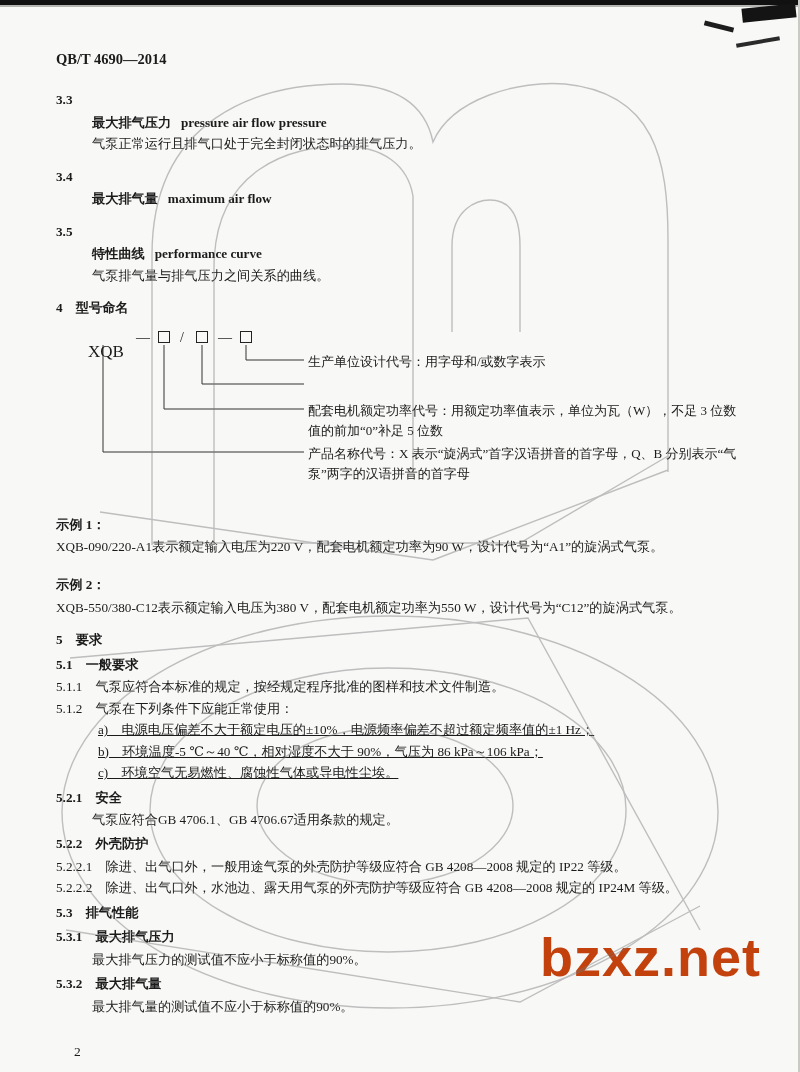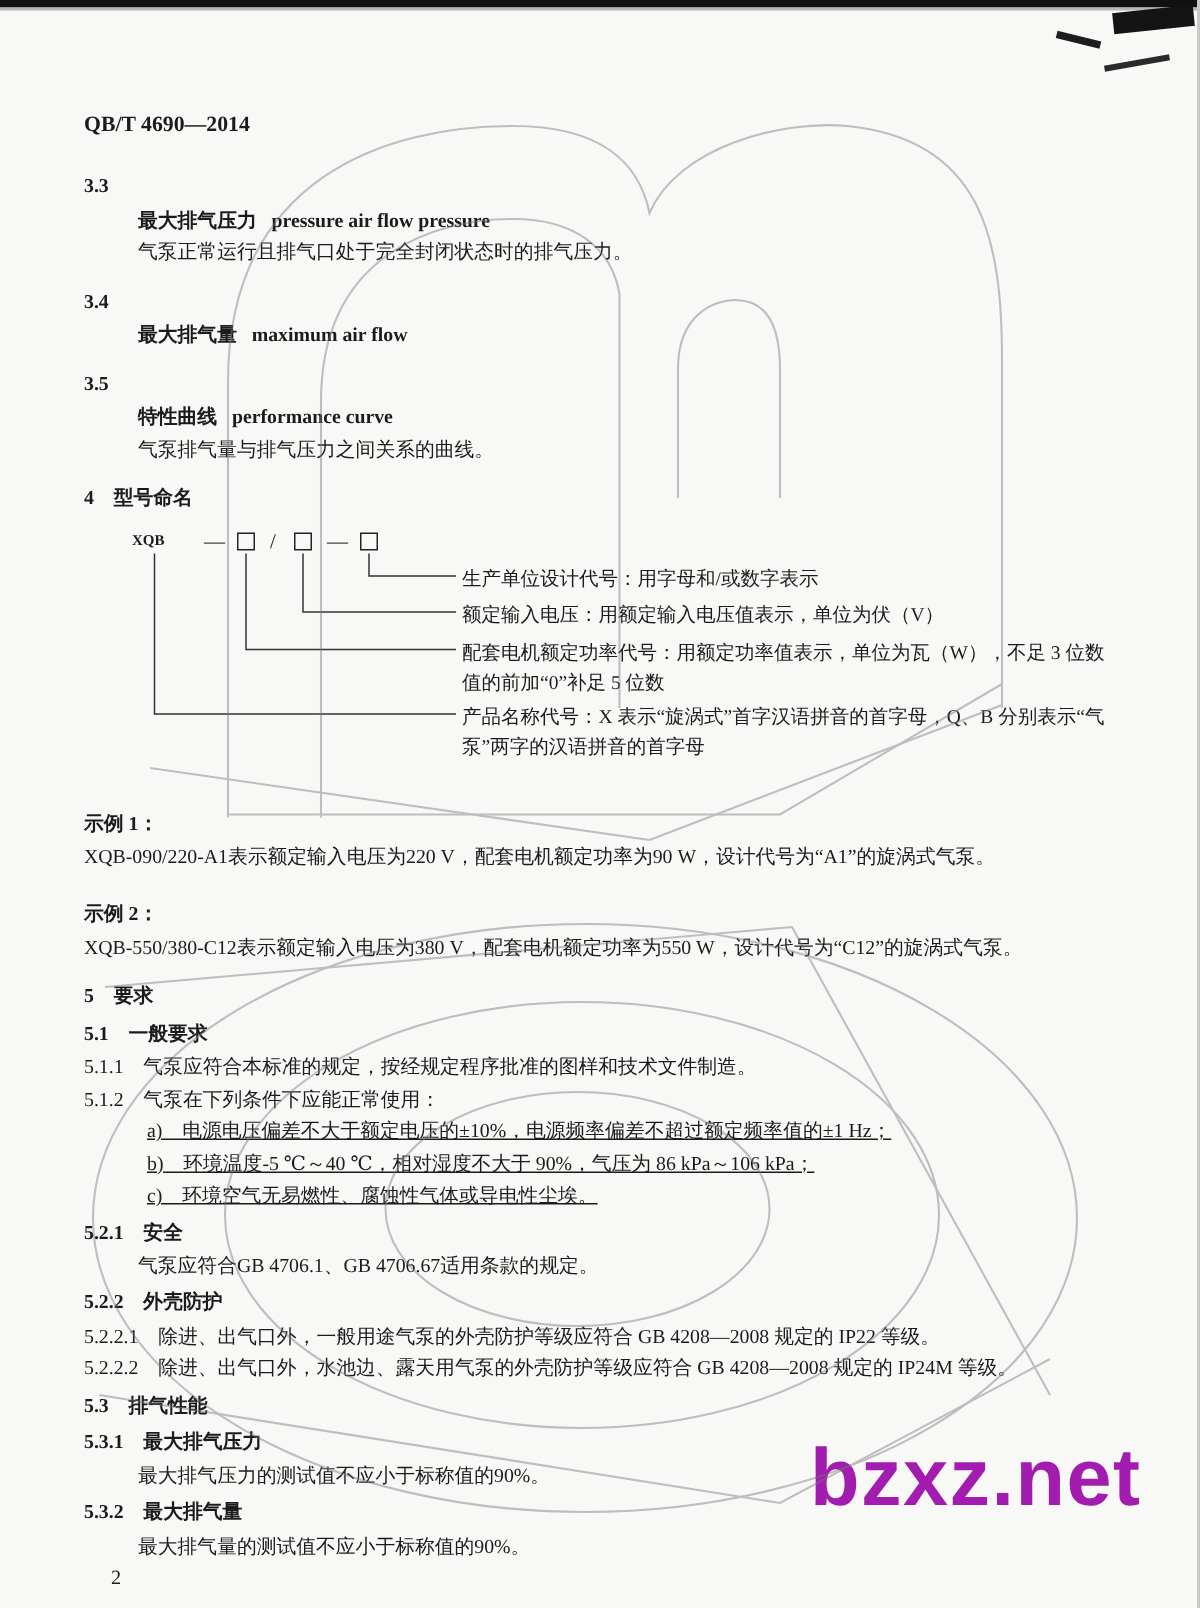--- a/index.html
+++ b/index.html
@@ -14,40 +14,40 @@
   .scan-topbar { position:absolute; top:0; left:0; width:100%; height:5px; background:#111; z-index:4; }
   .scan-topbar2 { position:absolute; top:5px; left:0; width:100%; height:2px; background:#b5b5b2; z-index:4; }
   .mark1 { position:absolute; top:6px; right:2px; width:54px; height:14px; background:#141414; transform:rotate(-6deg); z-index:4; }
   .mark2 { position:absolute; top:24px; right:64px; width:30px; height:5px; background:#1d1d1d; transform:rotate(14deg); z-index:4; }
   .mark3 { position:absolute; top:40px; right:18px; width:44px; height:4px; background:#2a2a2a; transform:rotate(-10deg); z-index:4; }
   
   .wm-lines { position:absolute; inset:0; z-index:3; pointer-events:none; }
   .wm-text {
     position:absolute; left:540px; top:926px; z-index:1;
     font-family:"Liberation Sans","DejaVu Sans",sans-serif;
-    font-weight:bold; font-size:54px; letter-spacing:1px; color:#a21caf;margin-top:28px;
+    font-weight:bold; font-size:54px; letter-spacing:1px; color:#c2410c;
   }
   
   .content { position:absolute; top:0; left:0; width:100%; z-index:2;
-    padding:72px 30px 0 56px; font-size:13.2px; line-height:1.55; }
+    padding:48px 30px 0 56px; font-size:13.2px; line-height:1.55; }
   .doc-number { font-weight:bold; font-size:14.5px; margin:0 0 20px; }
   p { margin:0; }
   .h-num   { font-weight:bold; margin:12px 0 2px; }
   .term    { font-weight:bold; margin:0 0 1px 36px; }
   .bodytxt { margin:0 0 1px 36px; }
   .h-sec   { font-weight:bold; margin:12px 0 4px; }
   .h-sub   { font-weight:bold; margin:4px 0 2px; }
   .para    { margin:0 0 1px; }
   .para-ind{ margin:0 0 1px 42px;text-decoration:underline; }
   .ex-label{ font-weight:bold; margin:18px 0 2px; }
   .ex-text { margin:0 0 2px; }
   
   .diagram { position:relative; height:170px; margin:8px 0 0; }
   .diagram svg { position:absolute; inset:0; }
-  .m-prefix { position:absolute; left:32px; top:2px; font-weight:bold; font-size:10px; }
+  .m-prefix { position:absolute; left:32px; top:12px; font-weight:normal; font-size:17px; }
   .m-sep   { position:absolute; top:0; font-size:14px; }
   .m-box   { position:absolute; top:4px; width:12px; height:12px; border:1.5px solid #222; background:transparent; }
   .d1 { left:80px; } .m-slash { left:124px; } .d2 { left:162px; }
   .b1 { left:102px; } .b2 { left:140px; } .b3 { left:184px; }
   .callout { position:absolute; left:252px; width:438px; font-size:13px; line-height:1.55; }
   .c1 { top:25px; } .c2 { top:49px; } .c3 { top:74px; } .c4 { top:117px; }
   
   .page-num { position:absolute; left:74px; bottom:12px; z-index:2; font-size:13.5px; }
 </style>
 </head>
@@ -115,21 +115,20 @@
         </g>
       </svg>
       <span class="m-prefix">XQB</span>
       <span class="m-sep d1">—</span>
       <span class="m-box b1"></span>
       <span class="m-sep m-slash">/</span>
       <span class="m-box b2"></span>
       <span class="m-sep d2">—</span>
       <span class="m-box b3"></span>
       <div class="callout c1">生产单位设计代号：用字母和/或数字表示</div>
-      <div class="callout c2">额定输入电压：用额定输入电压值表示，单位为伏（V）</div>
       <div class="callout c3">配套电机额定功率代号：用额定功率值表示，单位为瓦（W），不足 3 位数值的前加“0”补足 5 位数</div>
       <div class="callout c4">产品名称代号：X 表示“旋涡式”首字汉语拼音的首字母，Q、B 分别表示“气泵”两字的汉语拼音的首字母</div>
     </div>
 
     <p class="ex-label">示例 1：</p>
     <p class="ex-text">XQB-090/220-A1表示额定输入电压为220 V，配套电机额定功率为90 W，设计代号为“A1”的旋涡式气泵。</p>
     <p class="ex-label">示例 2：</p>
     <p class="ex-text">XQB-550/380-C12表示额定输入电压为380 V，配套电机额定功率为550 W，设计代号为“C12”的旋涡式气泵。</p>
 
     <p class="h-sec">5　要求</p>

